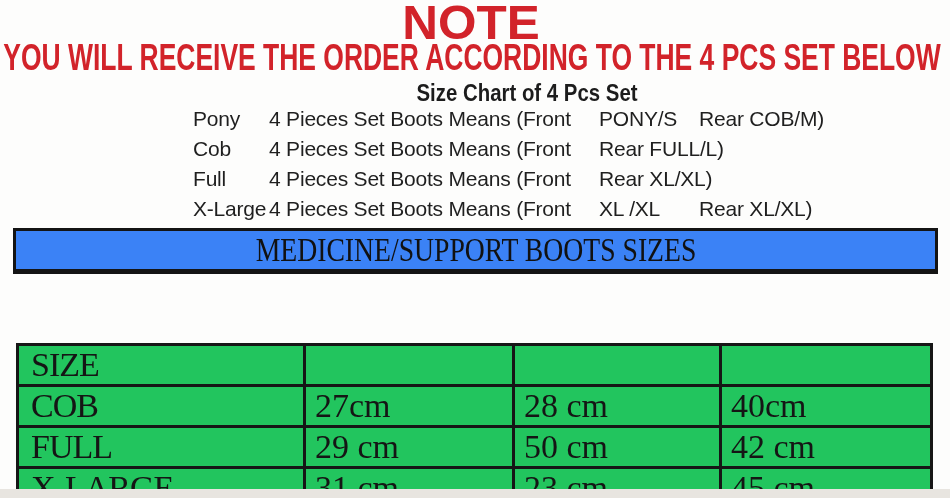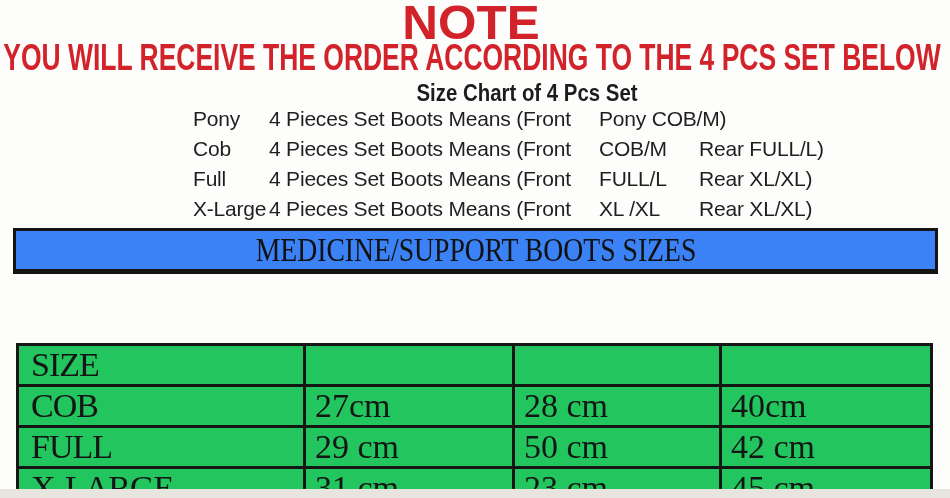--- a/index.html
+++ b/index.html
@@ -102,32 +102,31 @@
   <span class="fitline note-title" style="transform: translateX(-50%) scaleX(1.03008);">NOTE</span>
 
   <span class="fitline note-subtitle" style="transform: translateX(-50%) scaleX(0.734902);">YOU WILL RECEIVE THE ORDER ACCORDING TO THE 4 PCS SET BELOW</span>
 
   <span class="fitline sizechart-heading" style="transform: translateX(-50%) scaleX(0.85);">Size Chart of 4 Pcs Set</span>
 
   <div class="set-rows">
     <div class="set-row">
       <span>Pony</span>
       <span>4 Pieces Set Boots Means (Front</span>
-      <span>Pony COB/M)</span>
+      <span>PONY/S</span>
+      <span>Rear COB/M)</span>
     </div>
     <div class="set-row">
       <span>Cob</span>
       <span>4 Pieces Set Boots Means (Front</span>
-      <span>COB/M</span>
       <span>Rear FULL/L)</span>
     </div>
     <div class="set-row">
       <span>Full</span>
       <span>4 Pieces Set Boots Means (Front</span>
-      <span>FULL/L</span>
       <span>Rear XL/XL)</span>
     </div>
     <div class="set-row">
       <span>X-Large</span>
       <span>4 Pieces Set Boots Means (Front</span>
       <span>XL /XL</span>
       <span>Rear XL/XL)</span>
     </div>
   </div>
 

